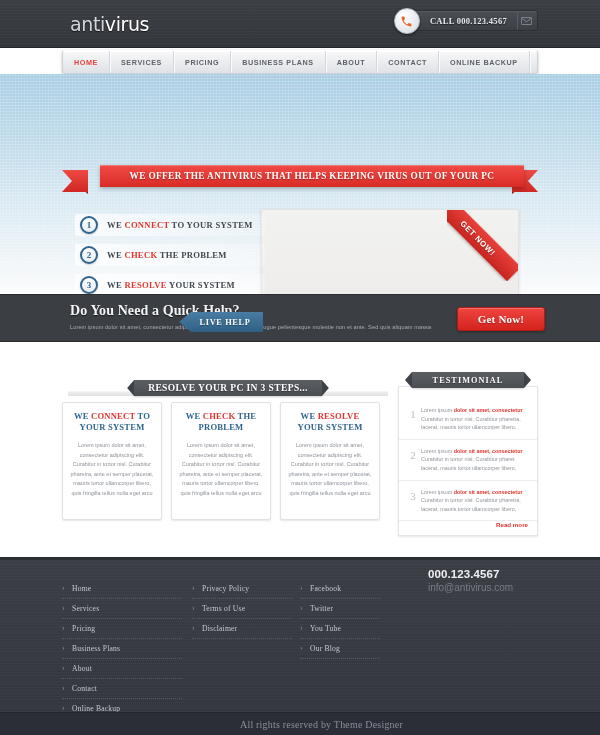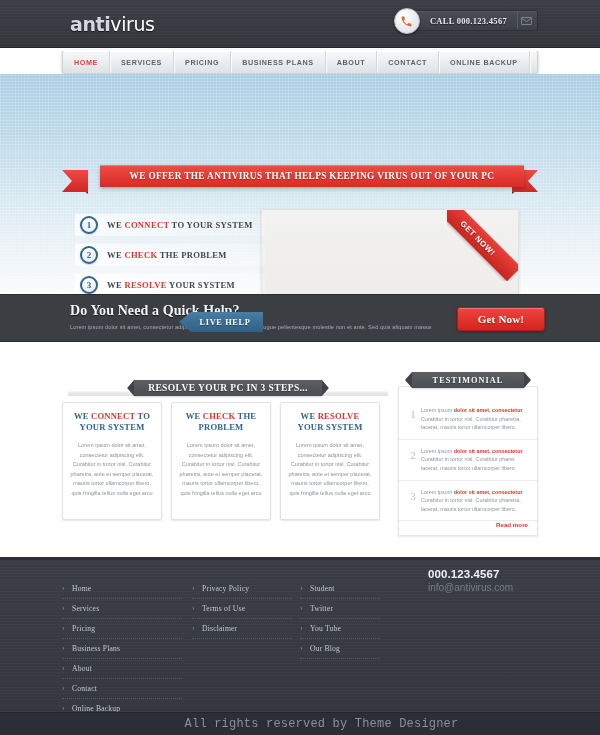--- a/index.html
+++ b/index.html
@@ -19,21 +19,21 @@
       linear-gradient(#3b3e44,#33363b);
     border-bottom:1px solid #23252a;
   }
   .logo{
     position:absolute; left:70px; top:13px;
     font-family:"DejaVu Sans", sans-serif;
     font-size:19px; color:#e9ecef; letter-spacing:-.4px;
     text-shadow:0 1px 1px rgba(0,0,0,.65);
   }
   .logo b{ font-weight:400; color:#fff; }
-  .logo span{ font-weight:700; color:#d4d8de;margin-top:48px; }
+  .logo span{ font-weight:400; color:#d4d8de;margin-top:48px; }
 
   .callbox{
     position:absolute; right:62px; top:10px; height:21px;
     display:flex; align-items:center;
     background:linear-gradient(#4a4d53,#3c3f45);
     border:1px solid #2c2f34;
     border-radius:3px;
     padding-left:24px; padding-right:2px;
     box-shadow:inset 0 1px 0 rgba(255,255,255,.08);
   }
@@ -335,22 +335,22 @@
   .femail{
     font-family:"Liberation Sans", sans-serif;
     font-size:10px; color:#767c86; margin-top:2px;
   }
   .copy{
     position:absolute; left:0; top:712px; width:600px; height:23px;
     background:#2b2e36; border-top:1px solid #24262d;
     display:flex; align-items:center; justify-content:center;
   }
   .copy span{
-    font-family:Liberation Mono, monospace;
-    font-size:12px; color:#8a8f98; letter-spacing:.2px;margin-left:43px;
+    font-family:Liberation Serif, serif;
+    font-size:10px; color:#8a8f98; letter-spacing:.2px;margin-left:43px;
   }
 </style>
 </head>
 <body>
 
 <div class="page">
 
   <div class="topbar">
     <div class="logo"><span>anti</span><b>virus</b></div>
 
@@ -488,21 +488,21 @@
       <div class="flink">Contact</div>
       <div class="flink">Online Backup</div>
       <div class="flink">Student Plans</div>
     </div>
     <div class="fcol c2">
       <div class="flink">Privacy Policy</div>
       <div class="flink">Terms of Use</div>
       <div class="flink">Disclaimer</div>
     </div>
     <div class="fcol c3">
-      <div class="flink">Student</div>
+      <div class="flink">Facebook</div>
       <div class="flink">Twitter</div>
       <div class="flink">You Tube</div>
       <div class="flink">Our Blog</div>
     </div>
     <div class="fcontact">
       <div class="fphone">000.123.4567</div>
       <div class="femail">info@antivirus.com</div>
     </div>
   </div>
 

